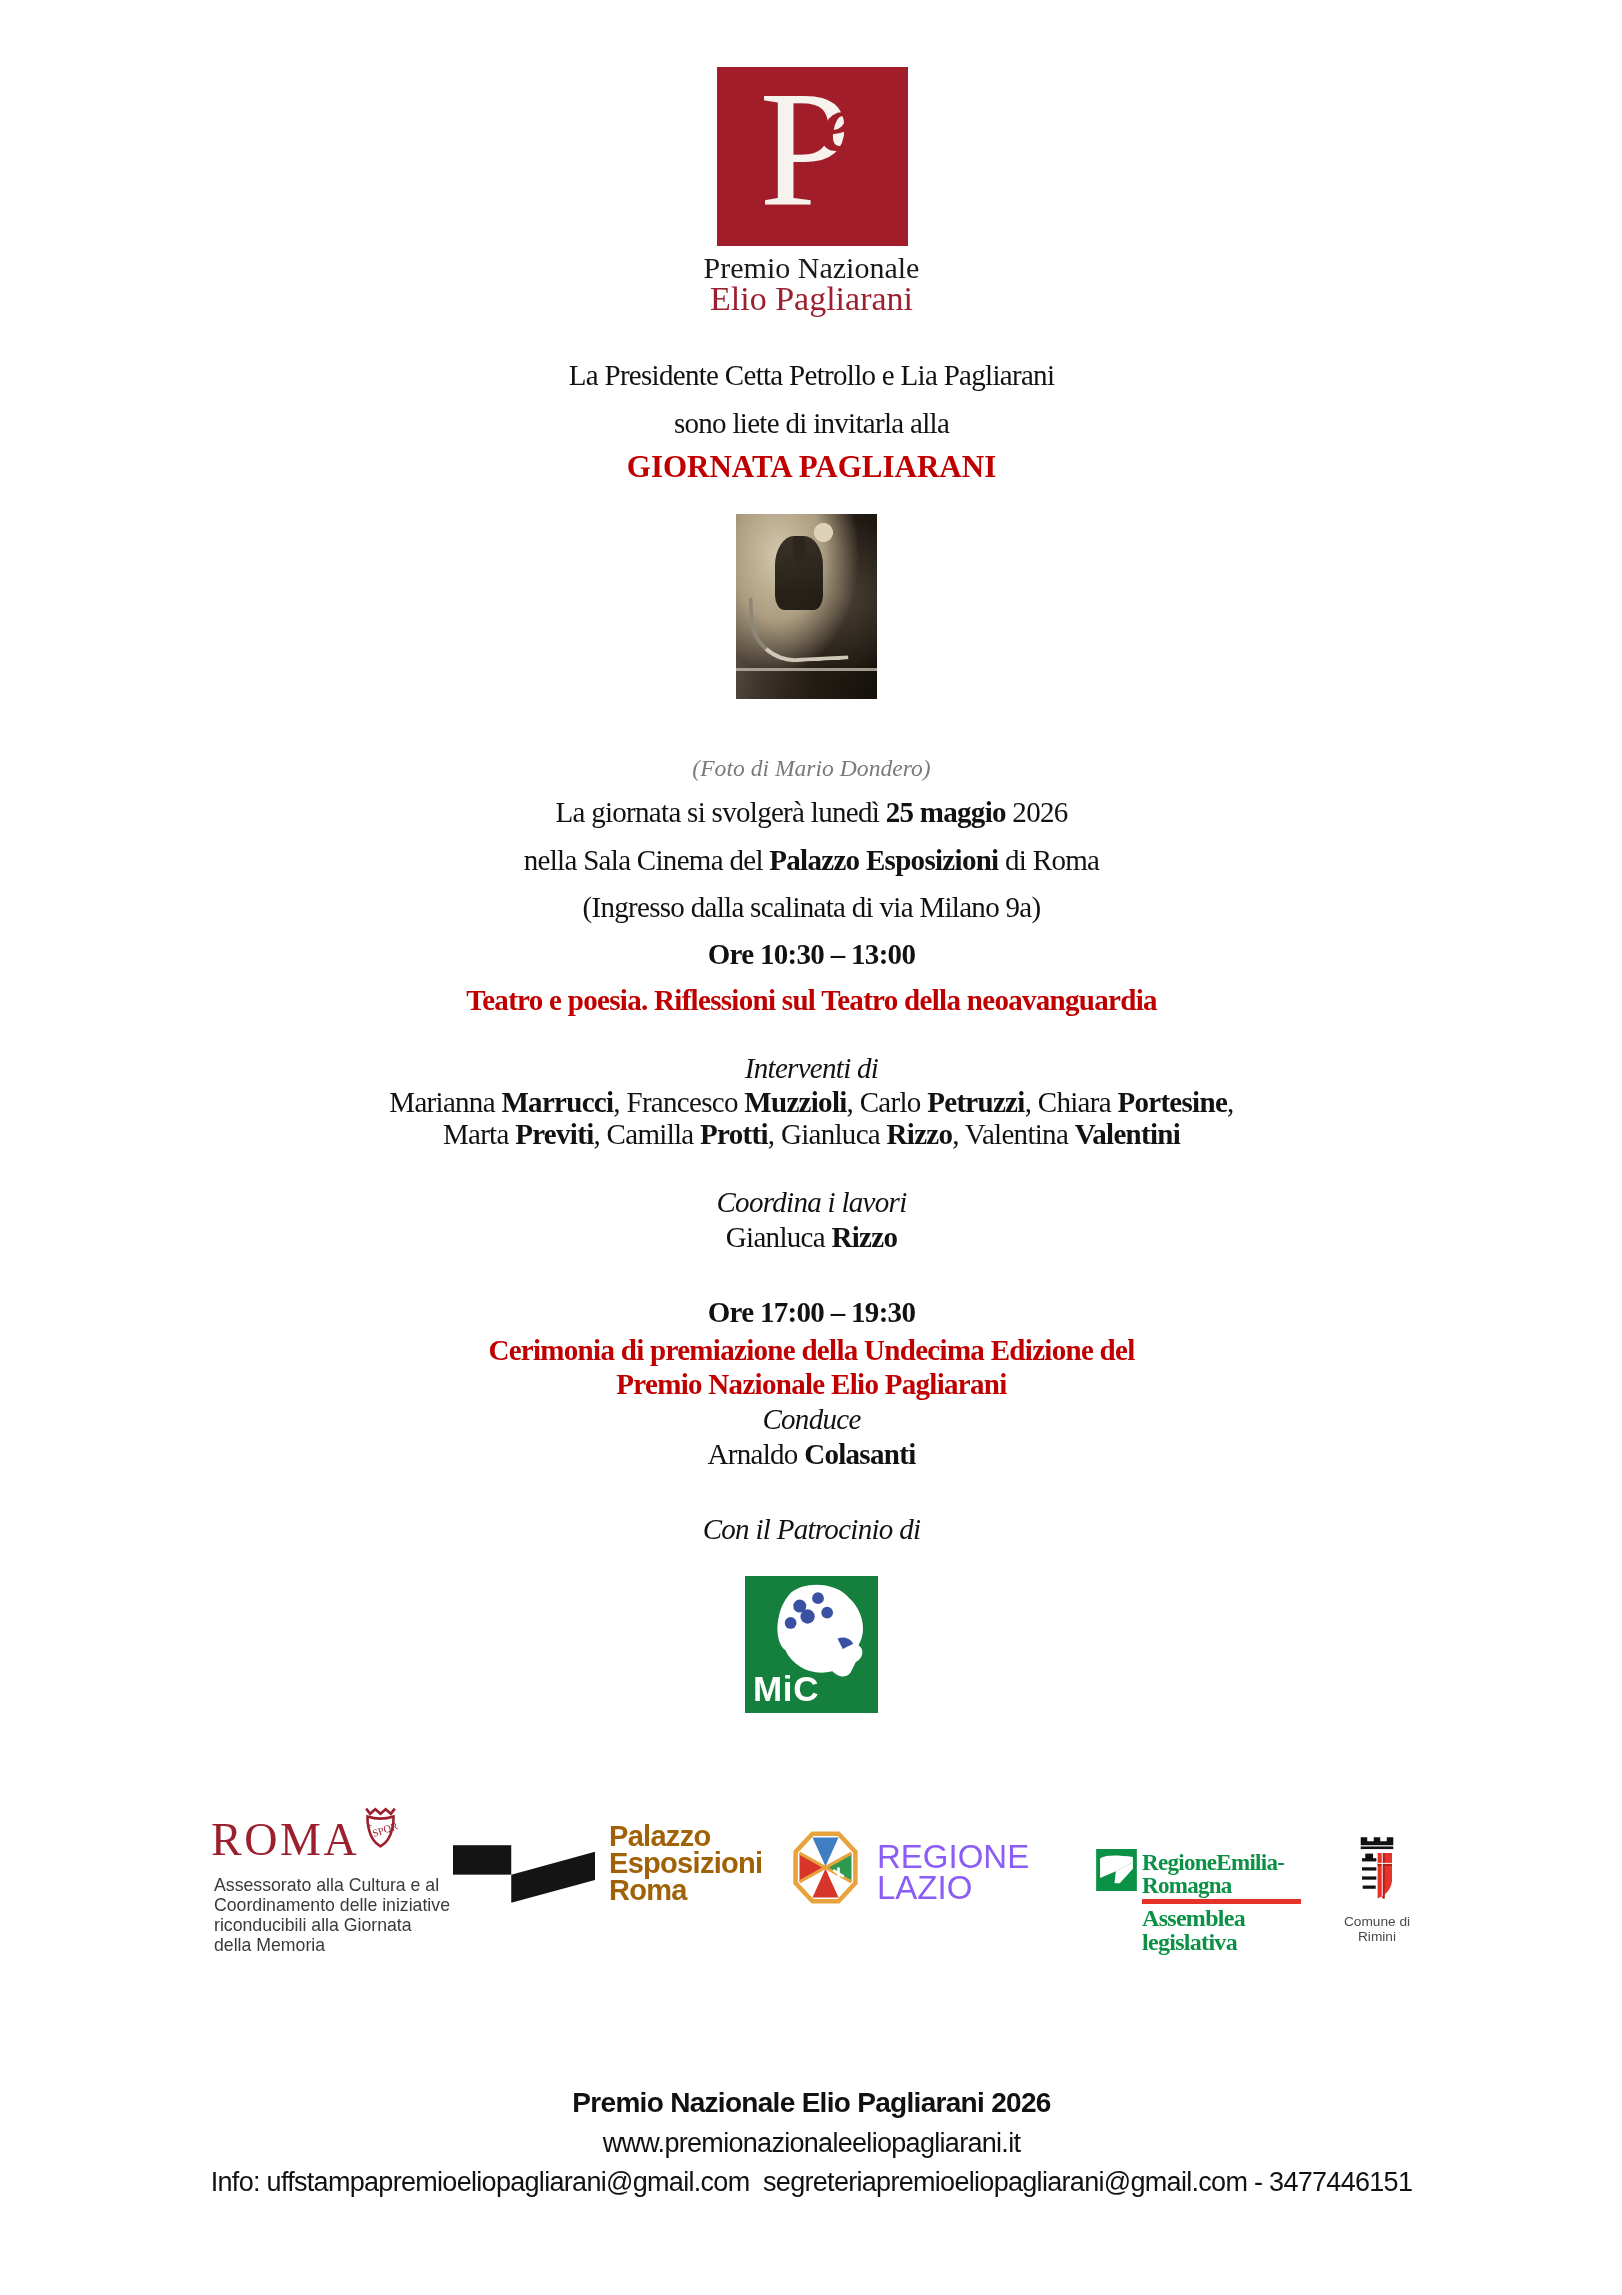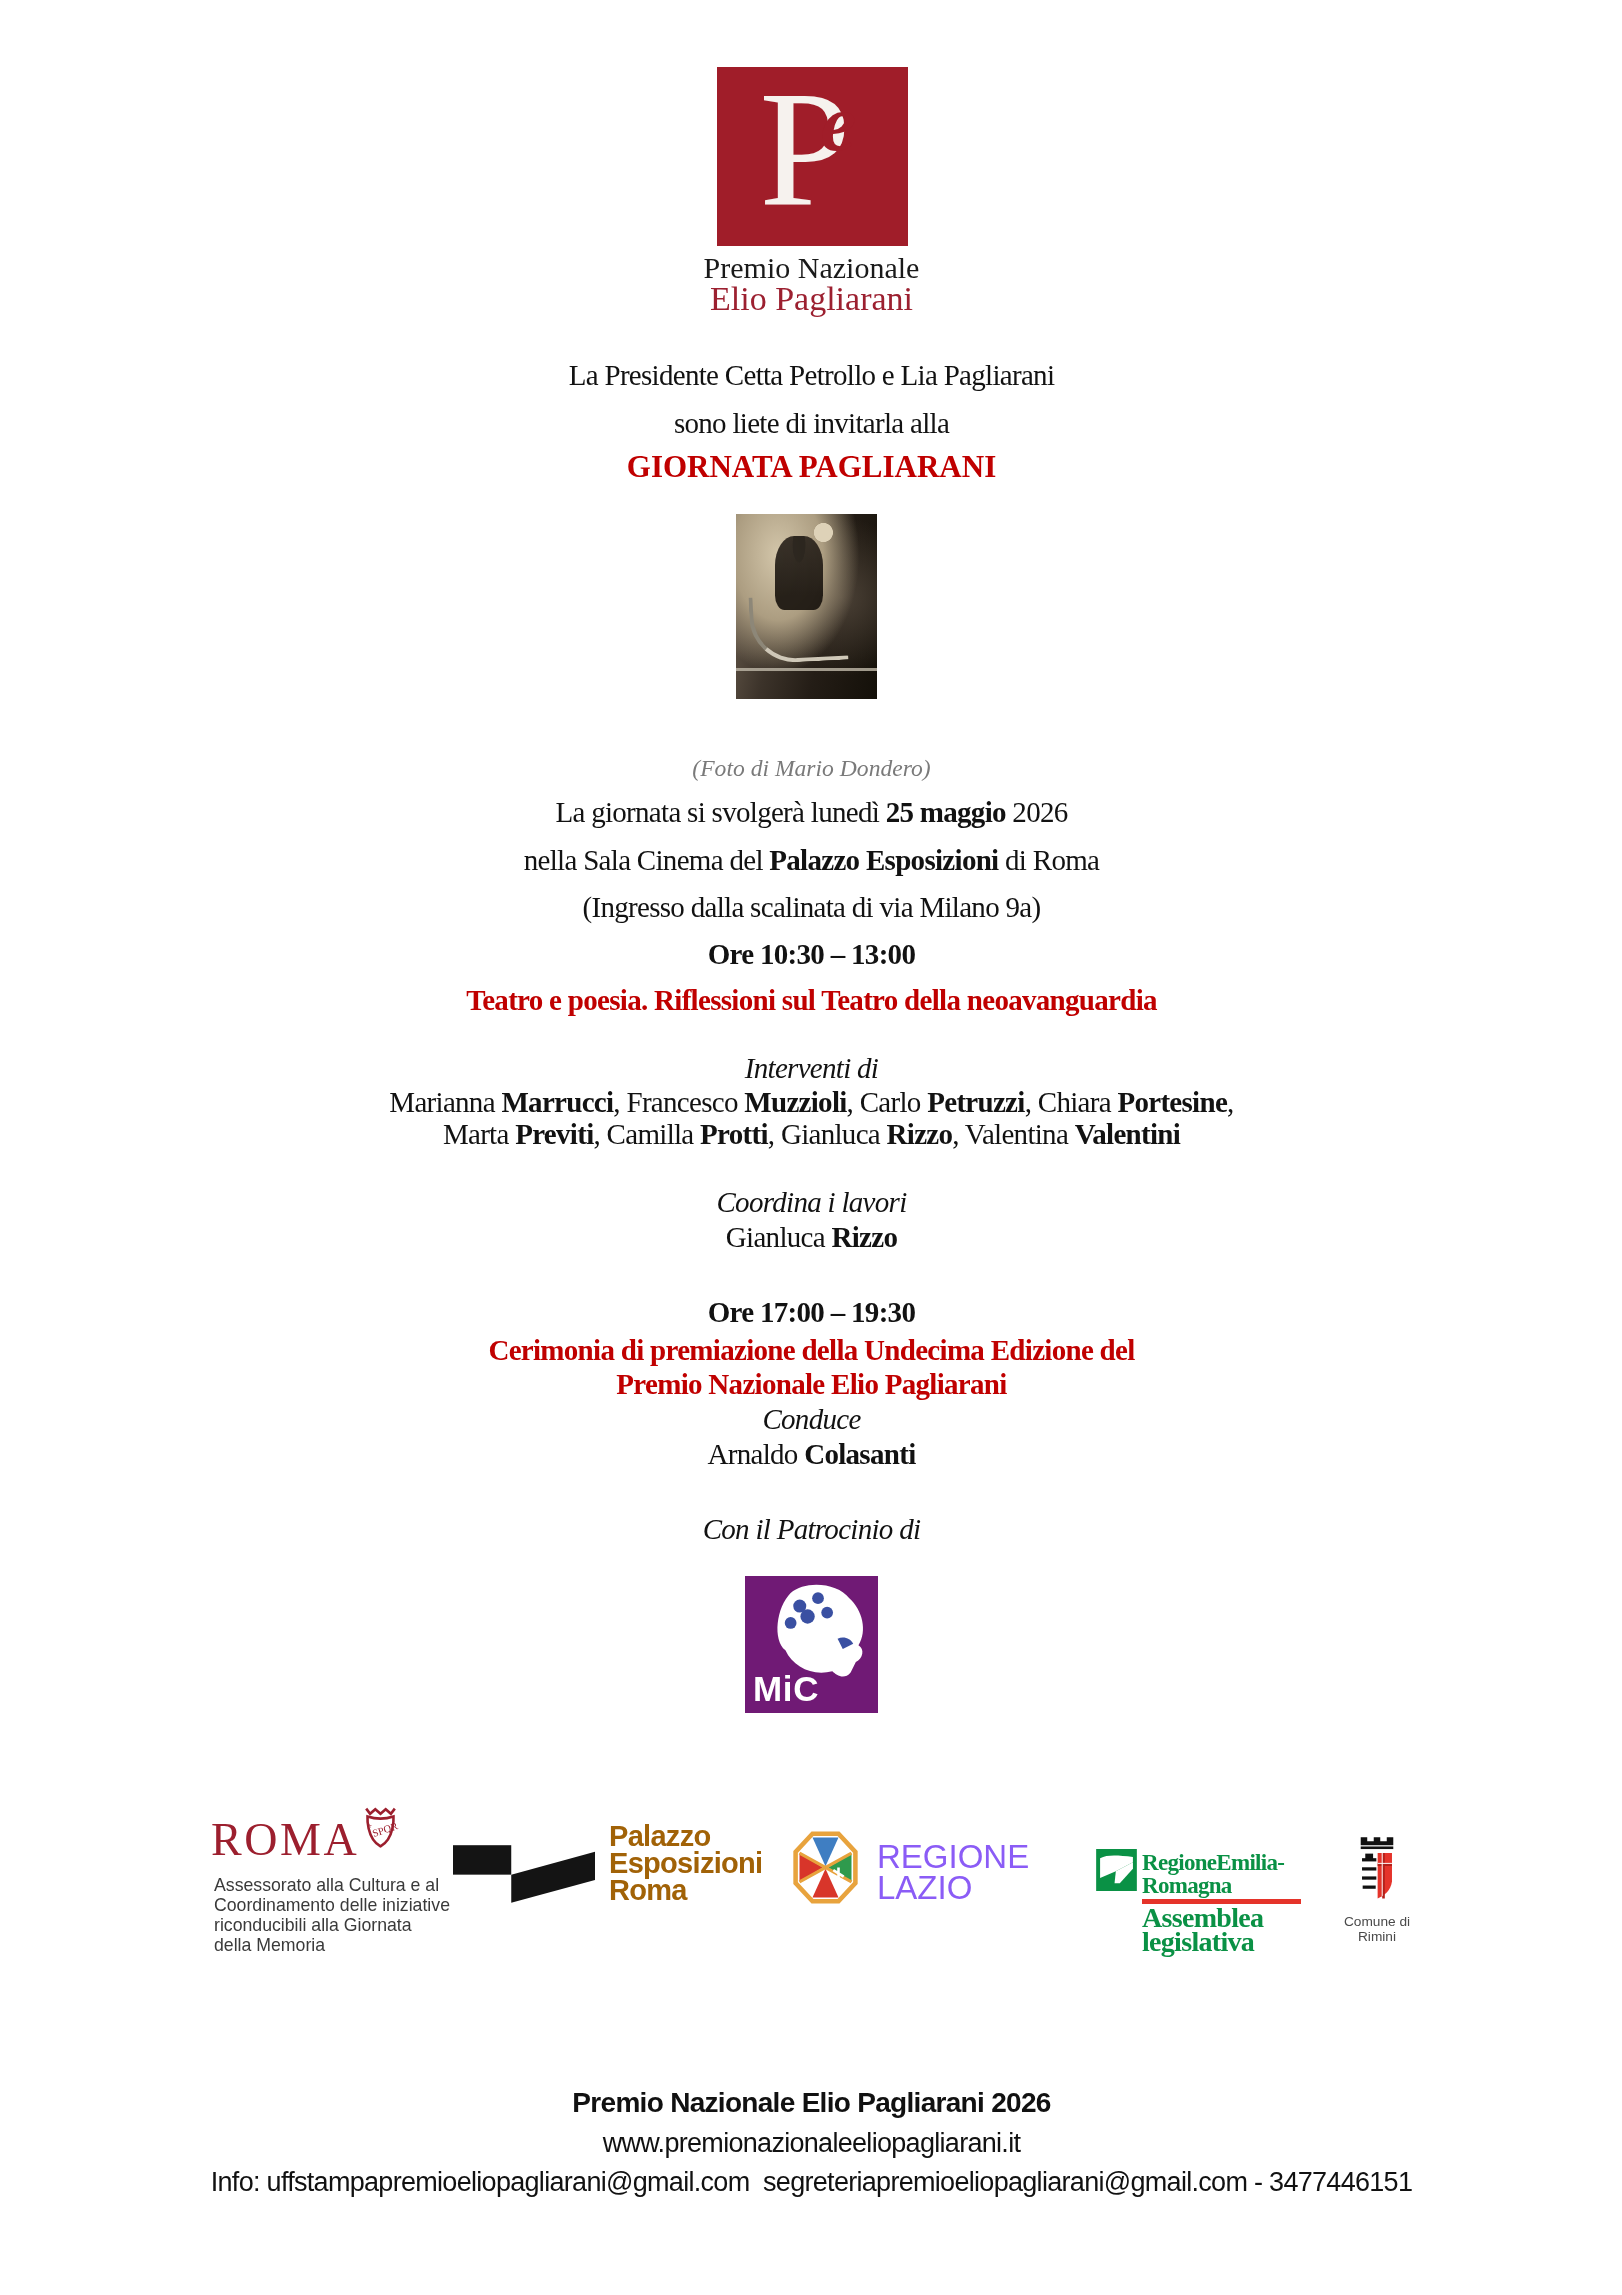--- a/index.html
+++ b/index.html
@@ -51,21 +51,21 @@
       radial-gradient(ellipse at 75% 45%, #4a4035 0%, rgba(0,0,0,0) 55%),
       linear-gradient(102deg, #6e6152 0%, #3c332a 34%, #241d16 62%, #141009 100%);}
   .photo .chrome{position:absolute;left:10%;bottom:20%;width:66%;height:34%;
       border-bottom:4.6px solid #cfc8b8;border-left:4.6px solid #8d8778;border-bottom-left-radius:46px;transform:rotate(-3deg);}
   .photo .strip{position:absolute;left:0;bottom:15%;width:100%;height:3.3px;background:#b9b2a2;opacity:.85;}
   .photo .figure{position:absolute;left:28%;top:12%;width:34%;height:40%;
       background:radial-gradient(ellipse at 50% 12%, #1d1813 0 18%, rgba(0,0,0,0) 20%),
                  linear-gradient(180deg, #2a231c 0%, #17120d 80%);border-radius:40% 40% 20% 20%;opacity:.9;}
 
   
-  .mic{position:absolute;left:745px;top:1576px;width:133px;height:137px;background:#701a75;}
+  .mic{position:absolute;left:745px;top:1576px;width:133px;height:137px;background:#15803d;}
   .mic svg{position:absolute;left:0;top:0;}
   .mic .mic-label{position:absolute;left:7.9px;bottom:3.9px;color:#ffffff;
       font-family:"Liberation Sans",sans-serif;font-size:35px;font-weight:bold;letter-spacing:0.7px;}
 
   
   .roma-name{position:absolute;left:211px;top:1813px;font-size:46px;color:#9c1f2e;letter-spacing:2.6px;font-family:"Liberation Serif",serif;}
   .roma-crest{position:absolute;left:361px;top:1807px;}
   .roma-desc{position:absolute;left:214px;top:1875px;width:236px;
       font-family:"Liberation Sans",sans-serif;font-size:17.7px;line-height:20px;color:#3a3a3a;letter-spacing:0;}
 
@@ -74,21 +74,21 @@
       font-size:29px;font-weight:bold;line-height:27px;color:#a16207;letter-spacing:-0.7px;}
 
   .lazio-emblem{position:absolute;left:793px;top:1831px;}
   .lazio-text{position:absolute;left:877px;top:1841px;font-family:"Liberation Sans",sans-serif;
       font-size:33px;line-height:31px;color:#8b5cf6;letter-spacing:0;}
 
   .er-square{position:absolute;left:1096px;top:1849px;}
   .er-text{position:absolute;left:1142px;top:1851px;width:164px;color:#0a9145;font-weight:bold;letter-spacing:-0.7px;}
   .er-line1{font-size:23px;line-height:23px;font-family:"Liberation Serif",serif;}
   .er-bar{width:159px;height:4.6px;background:#e5332a;margin:2px 0 2px 0;}
-  .er-line2{font-size:28px;line-height:24px;font-family:"Liberation Serif",serif;}
+  .er-line2{font-size:24px;line-height:24px;font-family:"Liberation Serif",serif;}
 
   .rimini{position:absolute;left:1328px;top:1836px;width:98px;text-align:center;}
   .rimini-caption{margin-top:2.6px;font-family:"Liberation Sans",sans-serif;font-size:13.7px;color:#4a4a4a;letter-spacing:0;}
 
   
   .footer1{top:2087px;font-family:"Liberation Sans",sans-serif;font-size:28px;font-weight:bold;letter-spacing:-0.7px;color:#111;}
   .footer2{top:2128px;font-family:"Liberation Sans",sans-serif;font-size:27px;letter-spacing:-0.7px;color:#111;}
   .footer3{top:2167px;font-family:"Liberation Sans",sans-serif;font-size:27px;letter-spacing:-0.7px;color:#111;}
 </style>
 </head>

